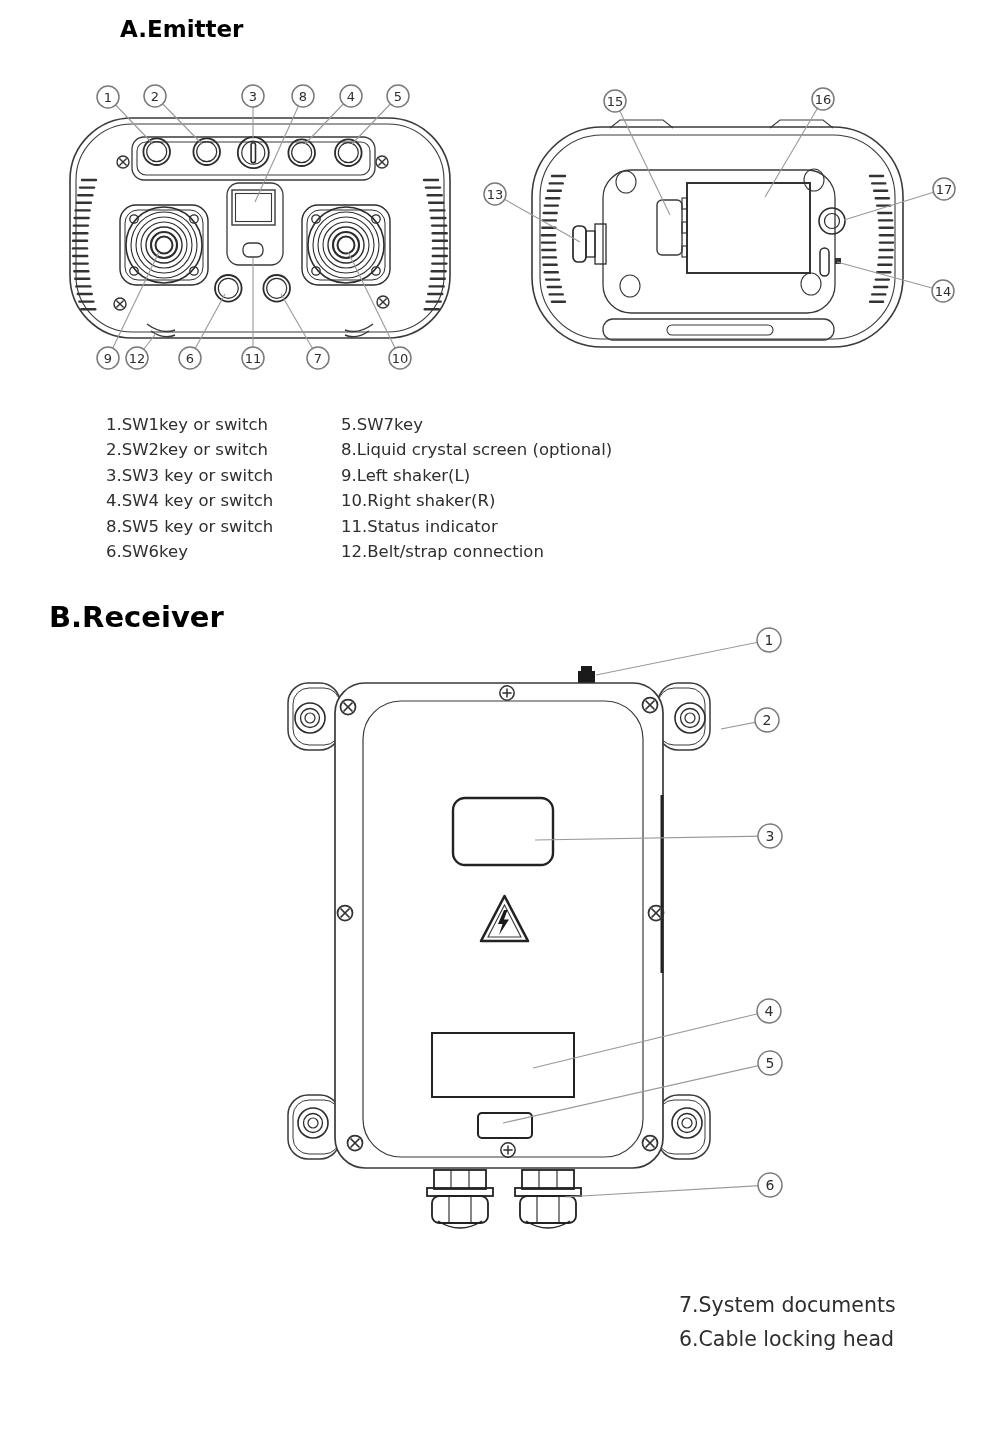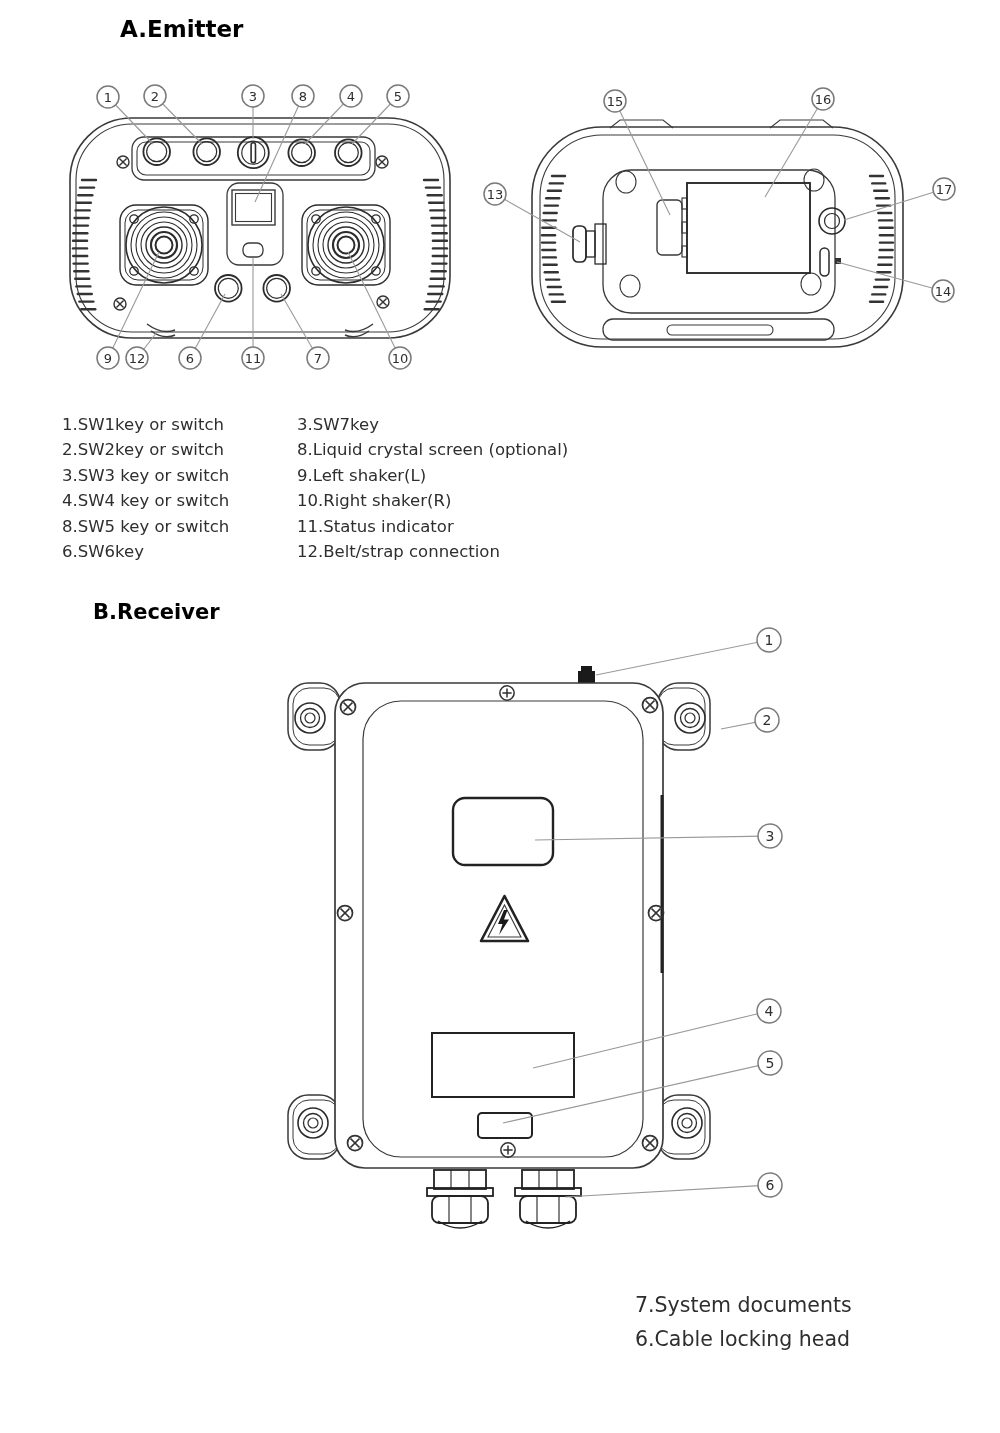--- a/index.html
+++ b/index.html
@@ -1,22 +1,22 @@
 <!DOCTYPE html>
 <html><head>
 <meta charset="utf-8">
 <style>
   html,body{margin:0;padding:0;background:#fff;}
   .page{position:relative;width:1000px;height:1433px;background:#ffffff;
         font-family:"DejaVu Sans","Liberation Sans",sans-serif;color:#222;overflow:hidden;padding-left:43px;}
   .fig{position:absolute;}
   .heading{position:absolute;margin:0;color:#000;font-weight:bold;white-space:nowrap;}
   .heading-a{left:120px;top:16px;font-size:23px;}
-  .heading-b{left:49px;top:600px;font-size:21px;margin-left:44px;}
-  .legend{position:absolute;white-space:nowrap;color:#2e2e2e;}
+  .heading-b{left:49px;top:600px;font-size:29px;}
+  .legend{position:absolute;white-space:nowrap;color:#2e2e2e;margin-left:44px;}
   .legend-a{font-size:16.5px;line-height:25.4px;}
   .legend-b{font-size:20.5px;line-height:33.5px;}
   svg text{font-family:"DejaVu Sans","Liberation Sans",sans-serif;}
 </style>
 </head>
 <body>
 
 <div class="page">
 
   <h1 class="heading heading-a">A.Emitter</h1>
@@ -292,21 +292,21 @@
 
   <div class="legend legend-a" style="left:62px;top:412px">
       <div>1.SW1key or switch</div>
       <div>2.SW2key or switch</div>
       <div>3.SW3 key or switch</div>
       <div>4.SW4 key or switch</div>
       <div>8.SW5 key or switch</div>
       <div>6.SW6key</div>
     </div>
   <div class="legend legend-a" style="left:297px;top:412px">
-      <div>3.SW7key</div>
+      <div>5.SW7key</div>
       <div>8.Liquid crystal screen (optional)</div>
       <div>9.Left shaker(L)</div>
       <div>10.Right shaker(R)</div>
       <div>11.Status indicator</div>
       <div>12.Belt/strap connection</div>
     </div>
 
   <h1 class="heading heading-b">B.Receiver</h1>
 
   <svg class="fig" style="left:275px;top:625px" width="520" height="615" viewBox="0 0 520 615">

